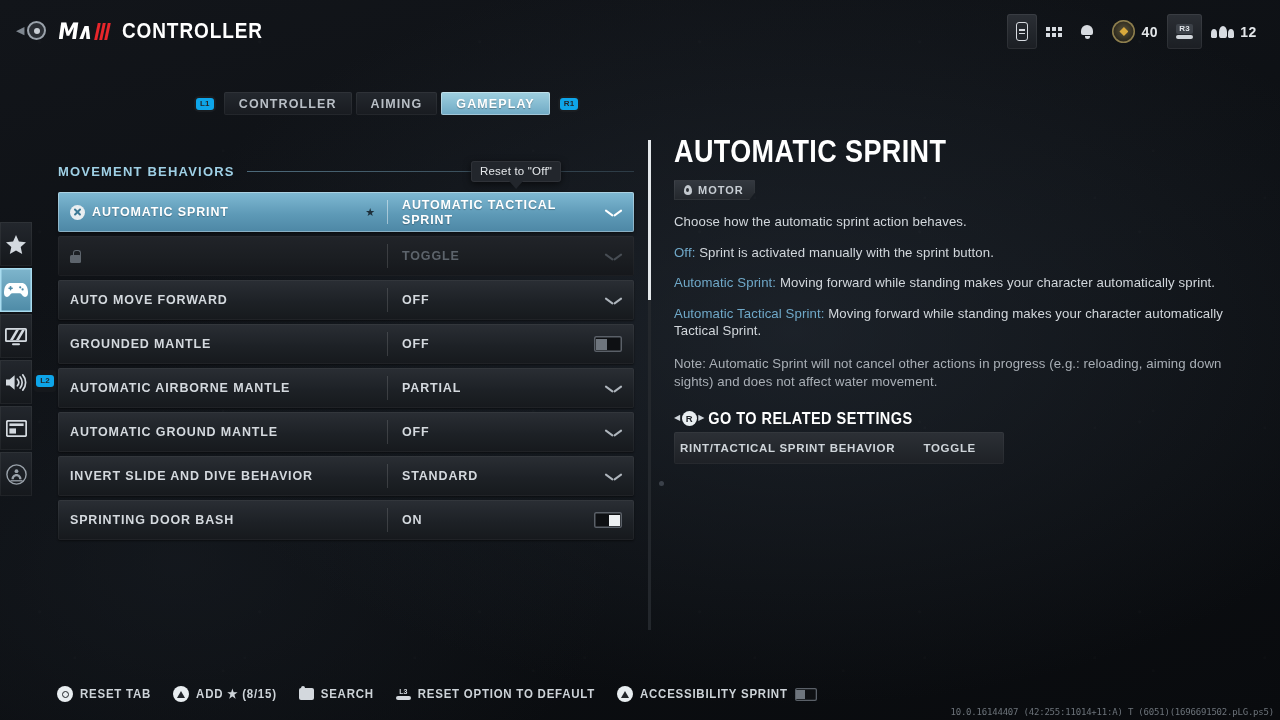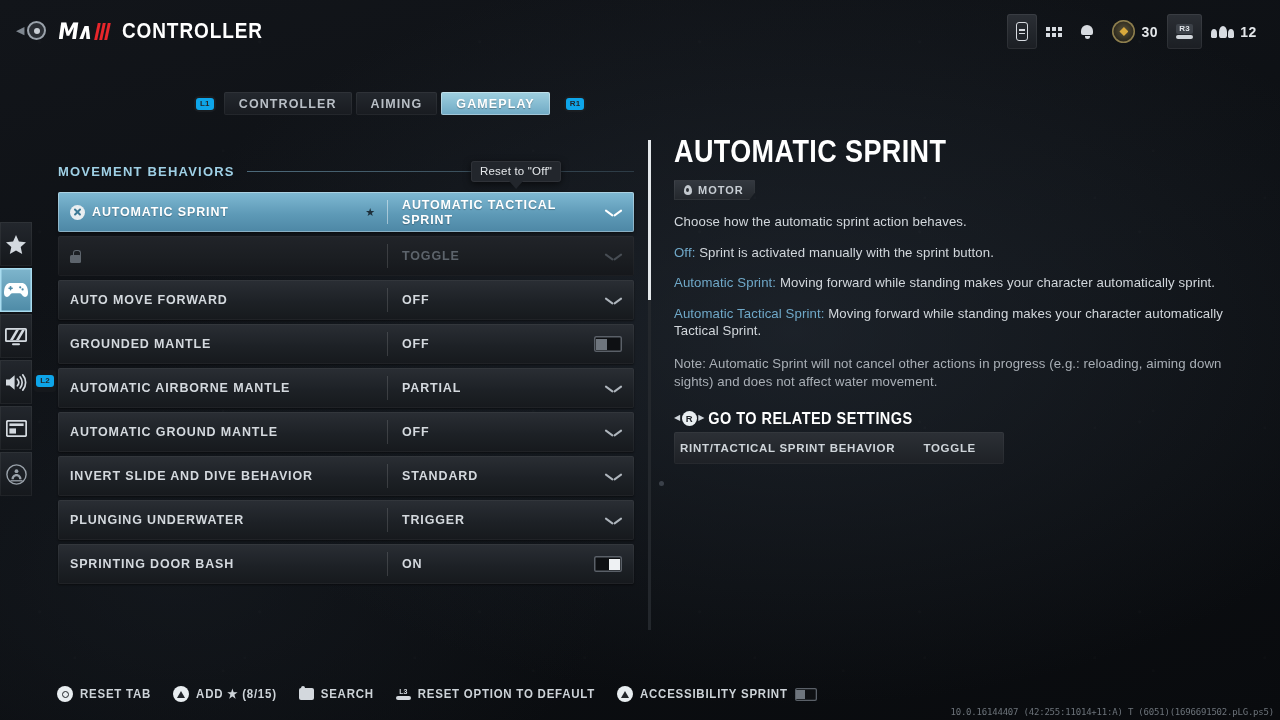--- a/index.html
+++ b/index.html
@@ -87,21 +87,21 @@
   .bumper{font-size:8px;font-weight:bold;color:#23272c;background:#0ea5e9;
     border-radius:3px;padding:2px 4px;line-height:1;letter-spacing:.2px;
     box-shadow:0 0 0 2px #1a1d21;}
   .tab{height:23px;min-width:70px;padding:0 15px;display:flex;align-items:center;justify-content:center;
     font-size:12.5px;font-weight:bold;letter-spacing:1.1px;color:#b9bfc6;
     background:linear-gradient(180deg,#24282e,#181b20);border-radius:2px;
     box-shadow:inset 0 0 0 1px rgba(255,255,255,.05);}
   .tab.active{background:linear-gradient(180deg,#9fd0e0,#6fa9c4);color:#ffffff;
     box-shadow:inset 0 0 0 1px rgba(255,255,255,.35);text-shadow:0 1px 1px rgba(0,0,0,.3);}
   .tabs .bumper:first-child{margin-right:6px;}
-  .tabs .bumper:last-child{margin-left:12px;}
+  .tabs .bumper:last-child{margin-left:6px;}
 
   
   .rail{position:absolute;left:0;top:222px;width:32px;display:flex;flex-direction:column;gap:2px;}
   .rail-item{width:32px;height:44px;display:flex;align-items:center;justify-content:center;
     background:linear-gradient(180deg,#23272d,#15181c);
     box-shadow:inset 0 0 0 1px rgba(255,255,255,.05);}
   .rail-item.active{background:linear-gradient(180deg,#7fb6cd,#4d8aa6);
     box-shadow:inset 0 0 0 1.5px #a9dcef;}
   .rail-item svg{display:block;}
   .l2-hint{position:absolute;left:34px;top:370px;width:22px;height:22px;
@@ -274,21 +274,21 @@
           <i></i>
       </span>
     </div>
     <div class="hud-cell">
       <span class="ic-bell"></span>
     </div>
     <div class="hud-cell">
       <span class="ic-coin">
           <i></i>
         </span>
-      <span class="hud-num">30</span>
+      <span class="hud-num">40</span>
     </div>
     <div class="hud-cell boxed">
       <span class="ic-r3">
         <span class="lbl">R3</span>
         <span class="base"></span>
       </span>
     </div>
     <div class="hud-cell">
       <span class="ic-squad">
           <i></i>
@@ -444,30 +444,20 @@
       <div class="row-left">
         <span class="row-label">INVERT SLIDE AND DIVE BEHAVIOR</span>
       </div>
       <div class="row-div"></div>
       <div class="row-right">
         <span class="row-value">STANDARD</span>
         <span class="chev"></span>
       </div>
     </div>
 
-    <div class="row">
-      <div class="row-left">
-        <span class="row-label">PLUNGING UNDERWATER</span>
-      </div>
-      <div class="row-div"></div>
-      <div class="row-right">
-        <span class="row-value">TRIGGER</span>
-        <span class="chev"></span>
-      </div>
-    </div>
 
     <div class="row">
       <div class="row-left">
         <span class="row-label">SPRINTING DOOR BASH</span>
       </div>
       <div class="row-div"></div>
       <div class="row-right">
         <span class="row-value">ON</span>
         <span class="toggle on">
             <i></i>

